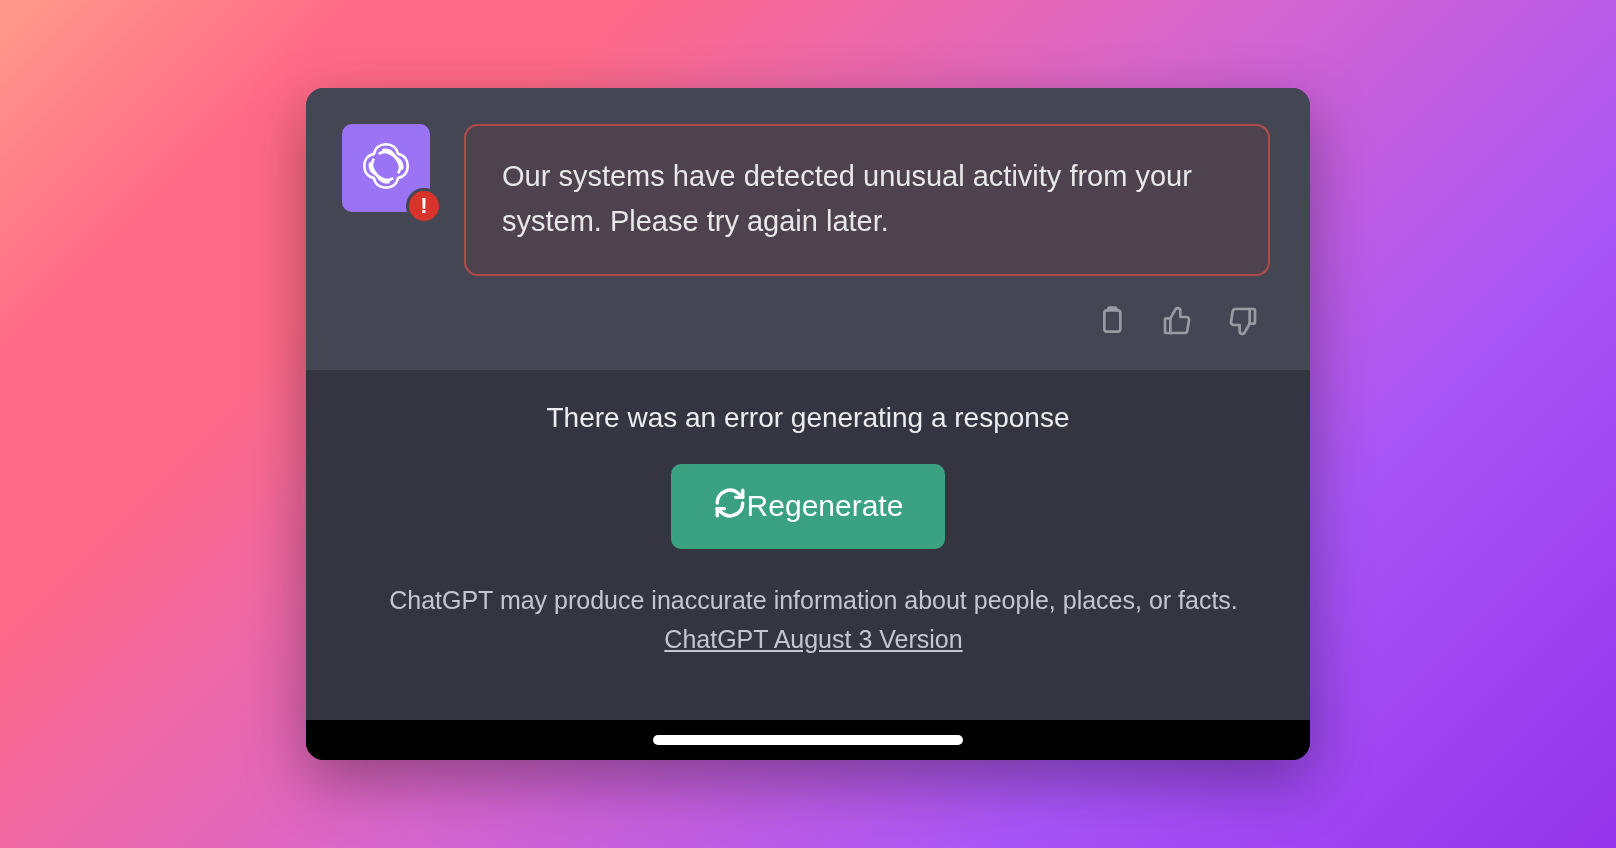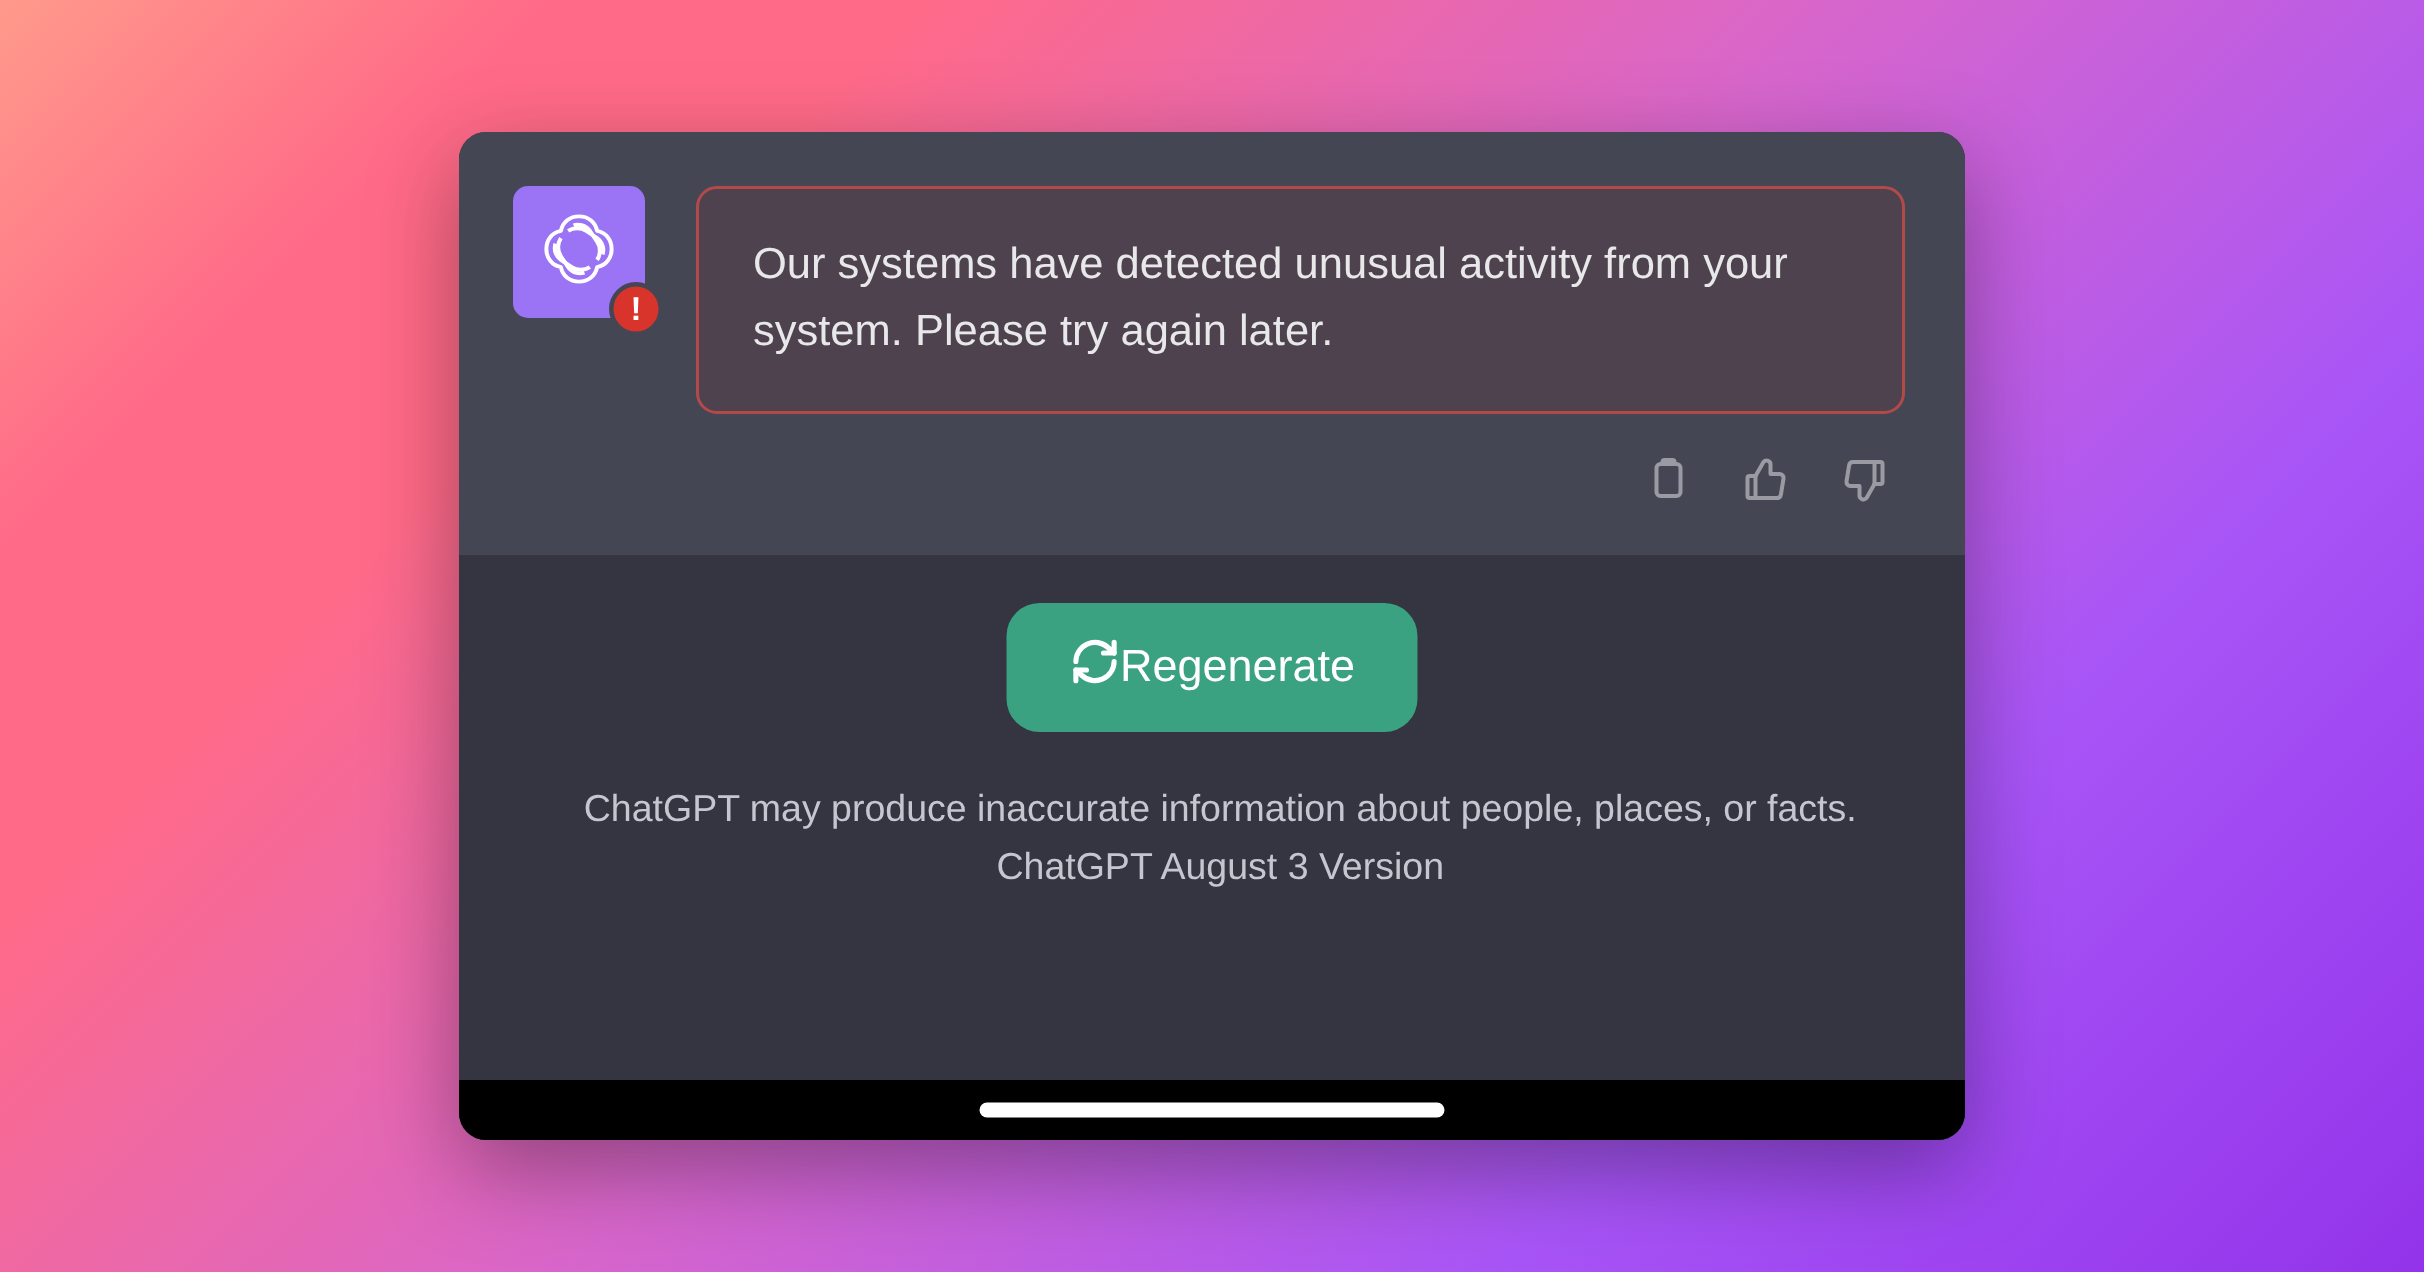--- a/index.html
+++ b/index.html
@@ -106,38 +106,39 @@
       color: #ececf1;
     }
     .error-status {
       font-size: 28px;
       margin-bottom: 30px;
     }
     .regen-btn {
       background: #3aa181;
       color: #ffffff;
       border: none;
-      border-radius: 22px;
+      border-radius: 10px;
       font-size: 30px;
       padding: 22px 42px;
       display: flex;
       align-items: center;
       cursor: pointer;
     }
     .regen-btn svg { width: 34px; height: 34px; }
     .disclaimer {
       margin-top: 32px;
       font-size: 25px;
       color: #c6c6d0;
       text-align: center;
       line-height: 1.55;
       margin-left: 11px;
     }
     .version-link {
       color: #c6c6d0;
+      text-decoration: underline;
       cursor: pointer;
     }
     .bottom-bar {
       position: absolute;
       left: 0; right: 0; bottom: 0;
       height: 40px;
       background: #000000;
       display: flex;
       align-items: center;
       justify-content: center;
@@ -197,20 +198,21 @@
             <path d="M17 14V3"></path>
             <path d="M17 3h3a1 1 0 0 1 1 1v9a1 1 0 0 1-1 1h-3"></path>
             <path d="M17 14l-4 7a2 2 0 0 1-3.5-1.5V15H5a2 2 0 0 1-2-2.3l1.3-8A2 2 0 0 1 6.3 3H17"></path>
           </svg>
         </span>
       </div>
     </div>
   </div>
 
   <div class="footer-area">
+    <div class="error-status">There was an error generating a response</div>
     <button class="regen-btn">
       <span>
         <svg viewBox="0 0 24 24" fill="none" stroke="currentColor" stroke-width="2.4" stroke-linecap="round" stroke-linejoin="round">
           <path d="M3 12a9 9 0 0 1 15-6.7L21 8"></path>
           <path d="M21 3v5h-5"></path>
           <path d="M21 12a9 9 0 0 1-15 6.7L3 16"></path>
           <path d="M3 21v-5h5"></path>
         </svg>
       </span>
       <span>Regenerate</span>

